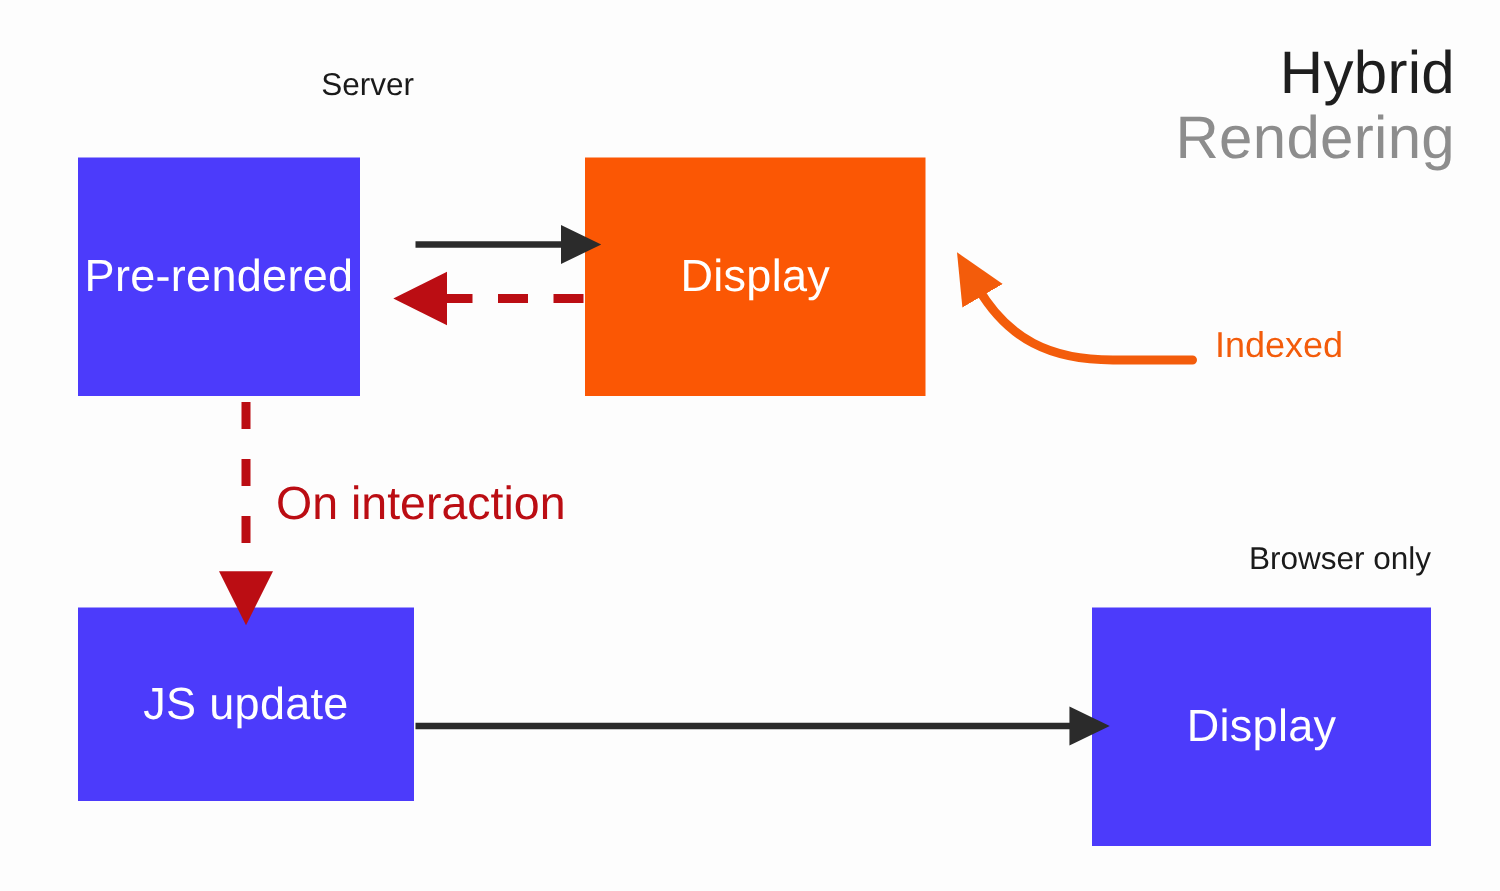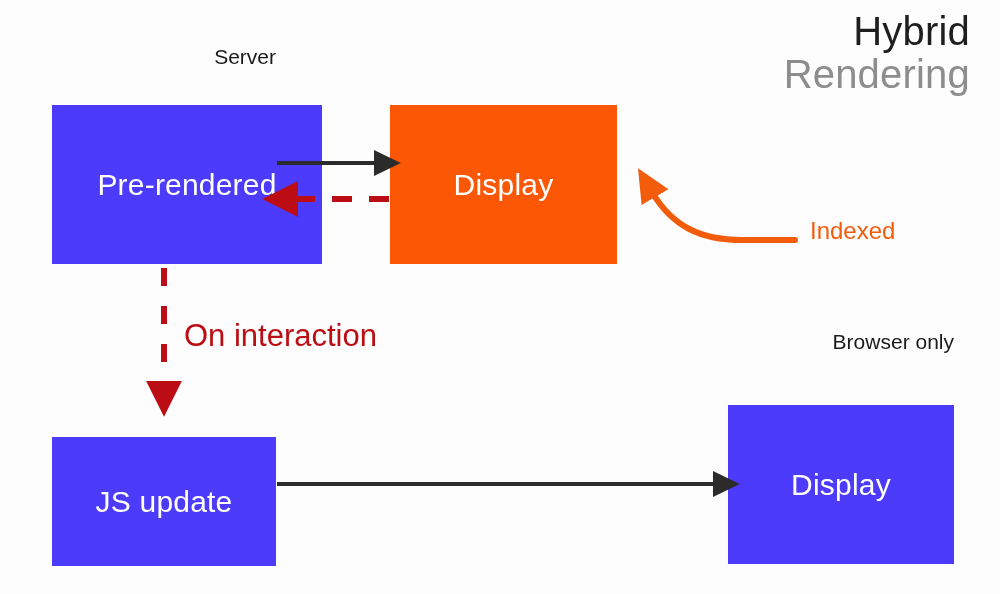--- a/index.html
+++ b/index.html
@@ -26,42 +26,42 @@
     color: #ffffff;
     font-size: 30px;
     line-height: 1.18;
     letter-spacing: 0.2px;
     font-weight: 400;
     box-sizing: border-box;
   }
   .node-box.blue { background: #4c3bfb; }
   .node-box.orange { background: #fb5704; }
 
-  #box-prerendered-html { left: 52px;  top: 105px; width: 270px; height: 159px; }
+  #box-prerendered-html { left: 52px;  top: 105px; width: 188px; height: 159px; }
   #box-display-crawler  { left: 390px; top: 105px; width: 227px; height: 159px; }
-  #box-js-update        { left: 52px;  top: 405px; width: 224px; height: 129px; margin-top: 32px; }
+  #box-js-update        { left: 52px;  top: 405px; width: 224px; height: 129px; }
   #box-display-browser  { left: 728px; top: 405px; width: 226px; height: 159px; }
 
   
   .group-label {
     position: absolute;
     color: #1a1a1a;
     font-size: 21px;
     white-space: nowrap;
     text-align: right;
   }
   #label-server         { left: 52px;  top: 45px;  width: 224px; }
   #label-browser-crawler{ left: 380px; top: 45px;  width: 247px; }
-  #label-browser-only   { left: 728px; top: 330px; width: 226px; }
+  #label-browser-only   { left: 728px; top: 361px; width: 226px; }
 
   
   #title-block {
     position: absolute;
     left: 640px;
-    top: 10px;
+    top: 28px;
     width: 330px;
     text-align: right;
     line-height: 1.08;
   }
   #title-line-1 {
     display: block;
     font-size: 40px;
     color: #1e1e1e;
     letter-spacing: 0.2px;
   }

